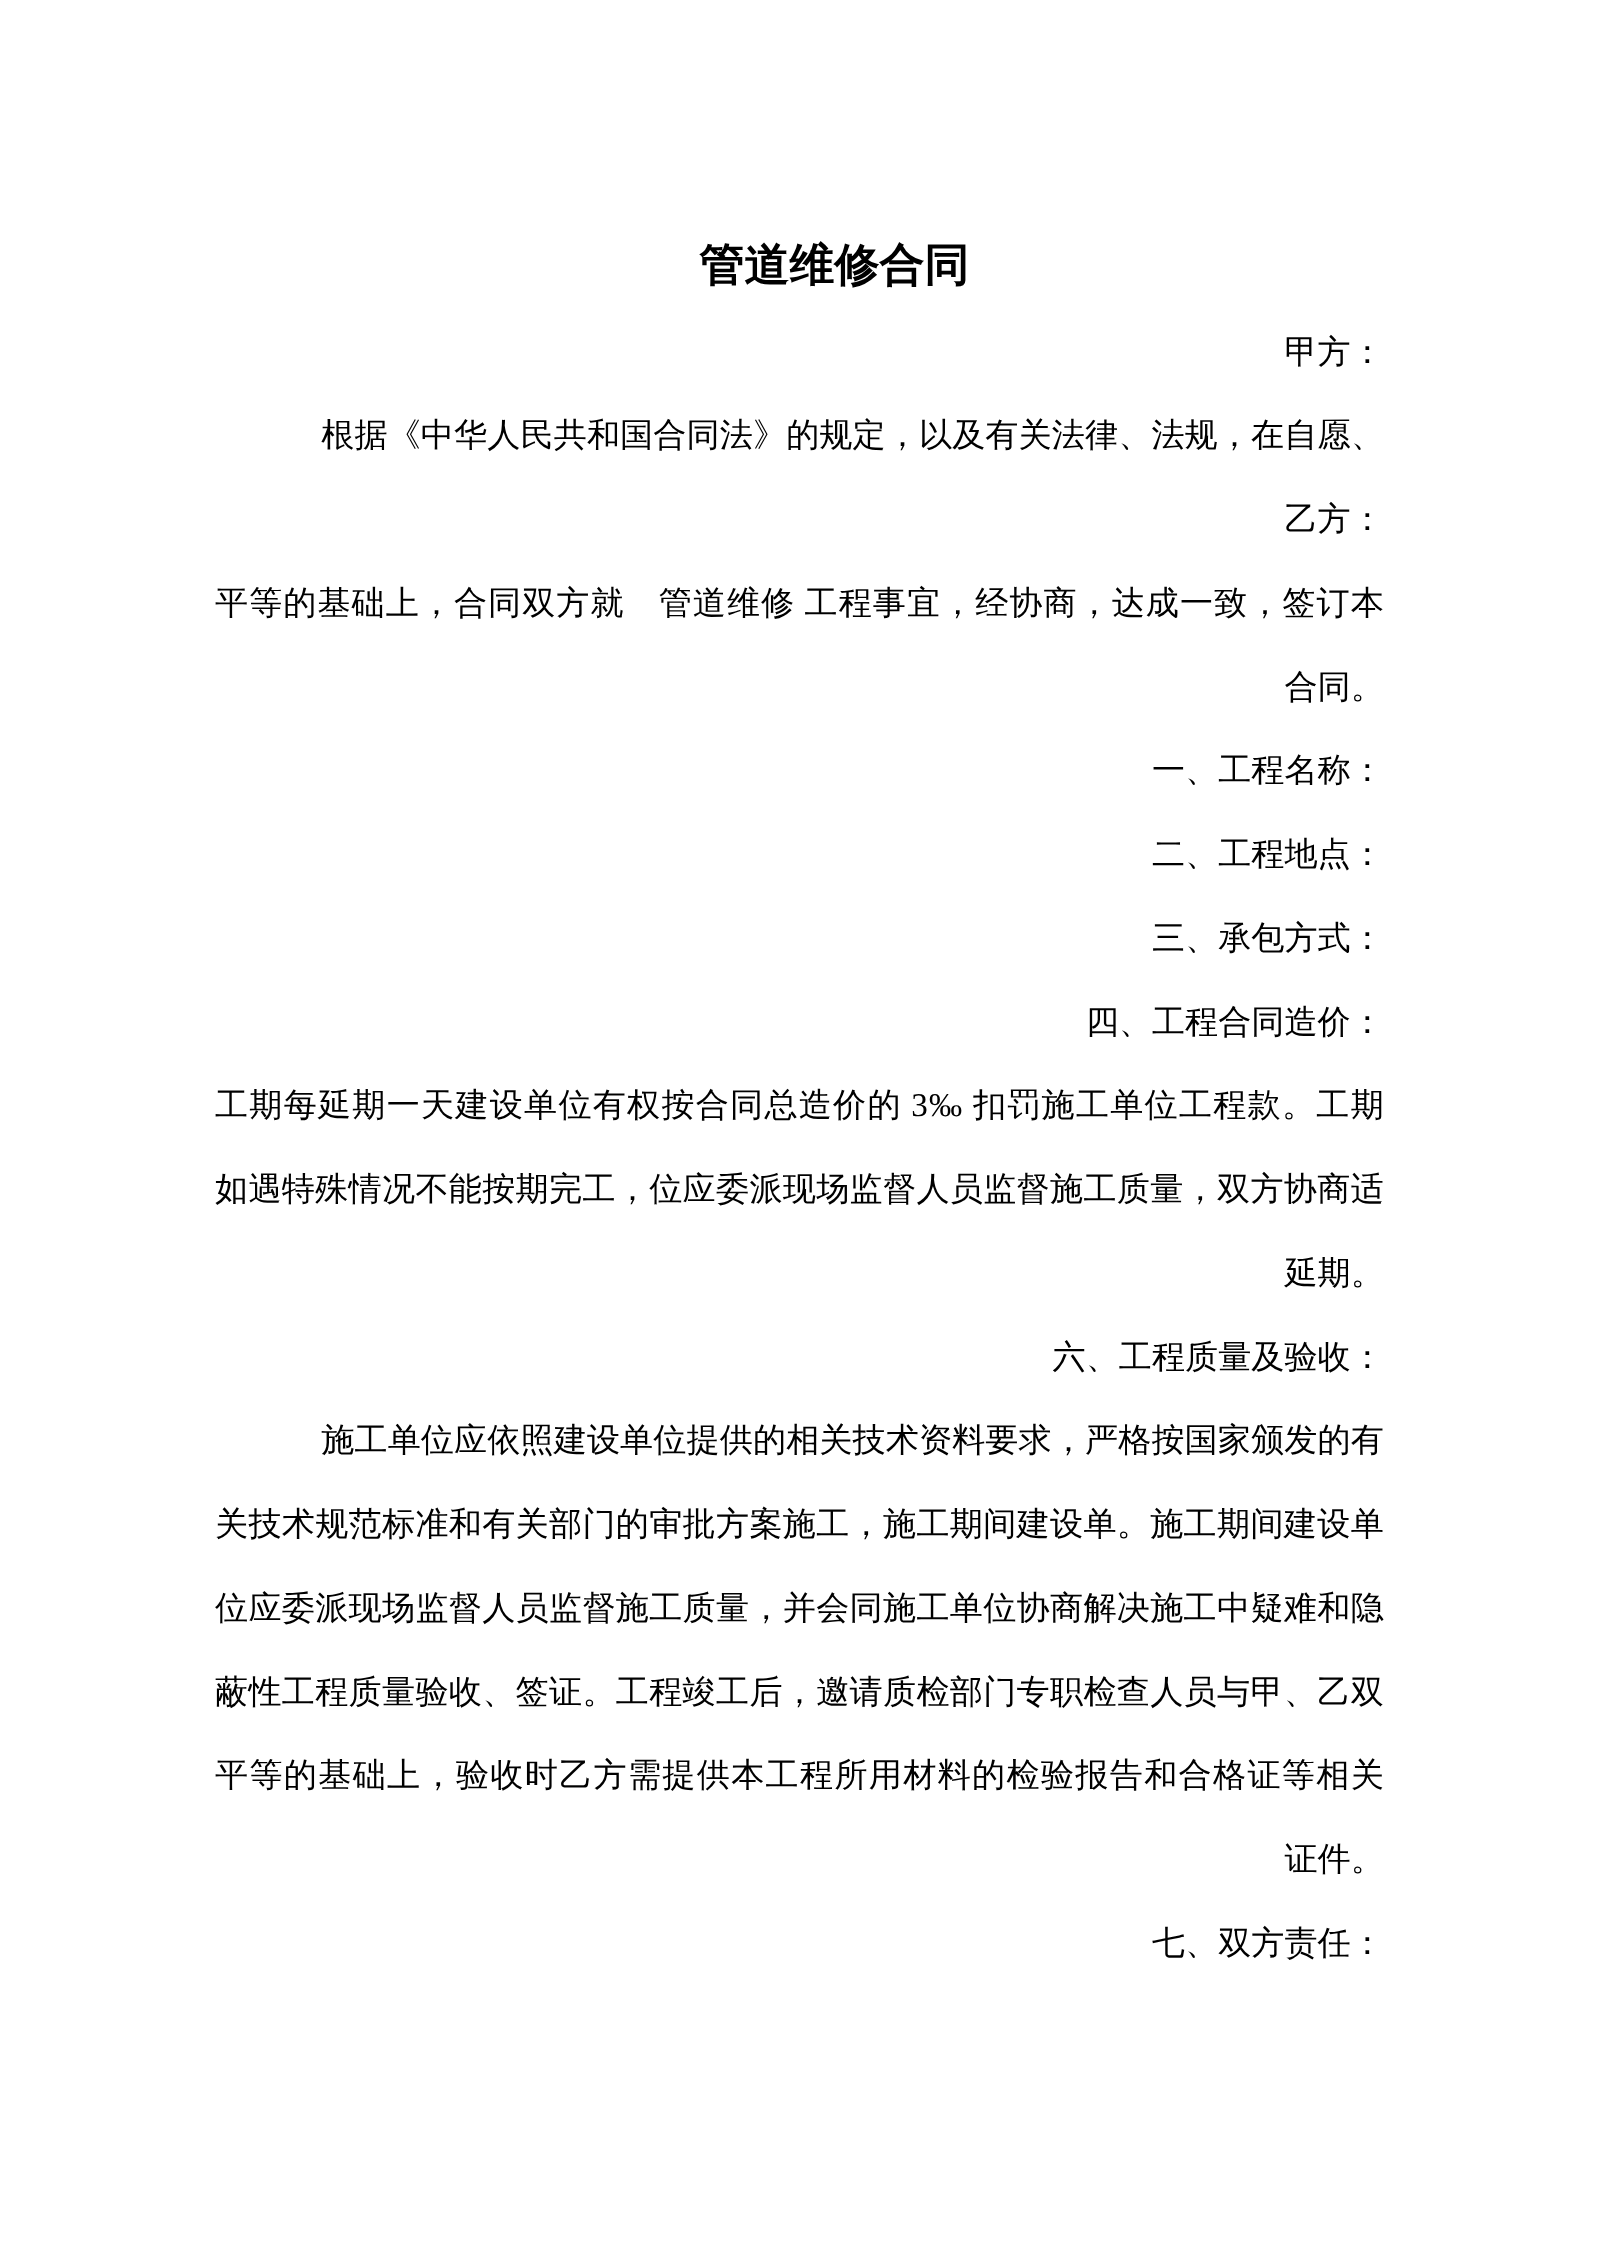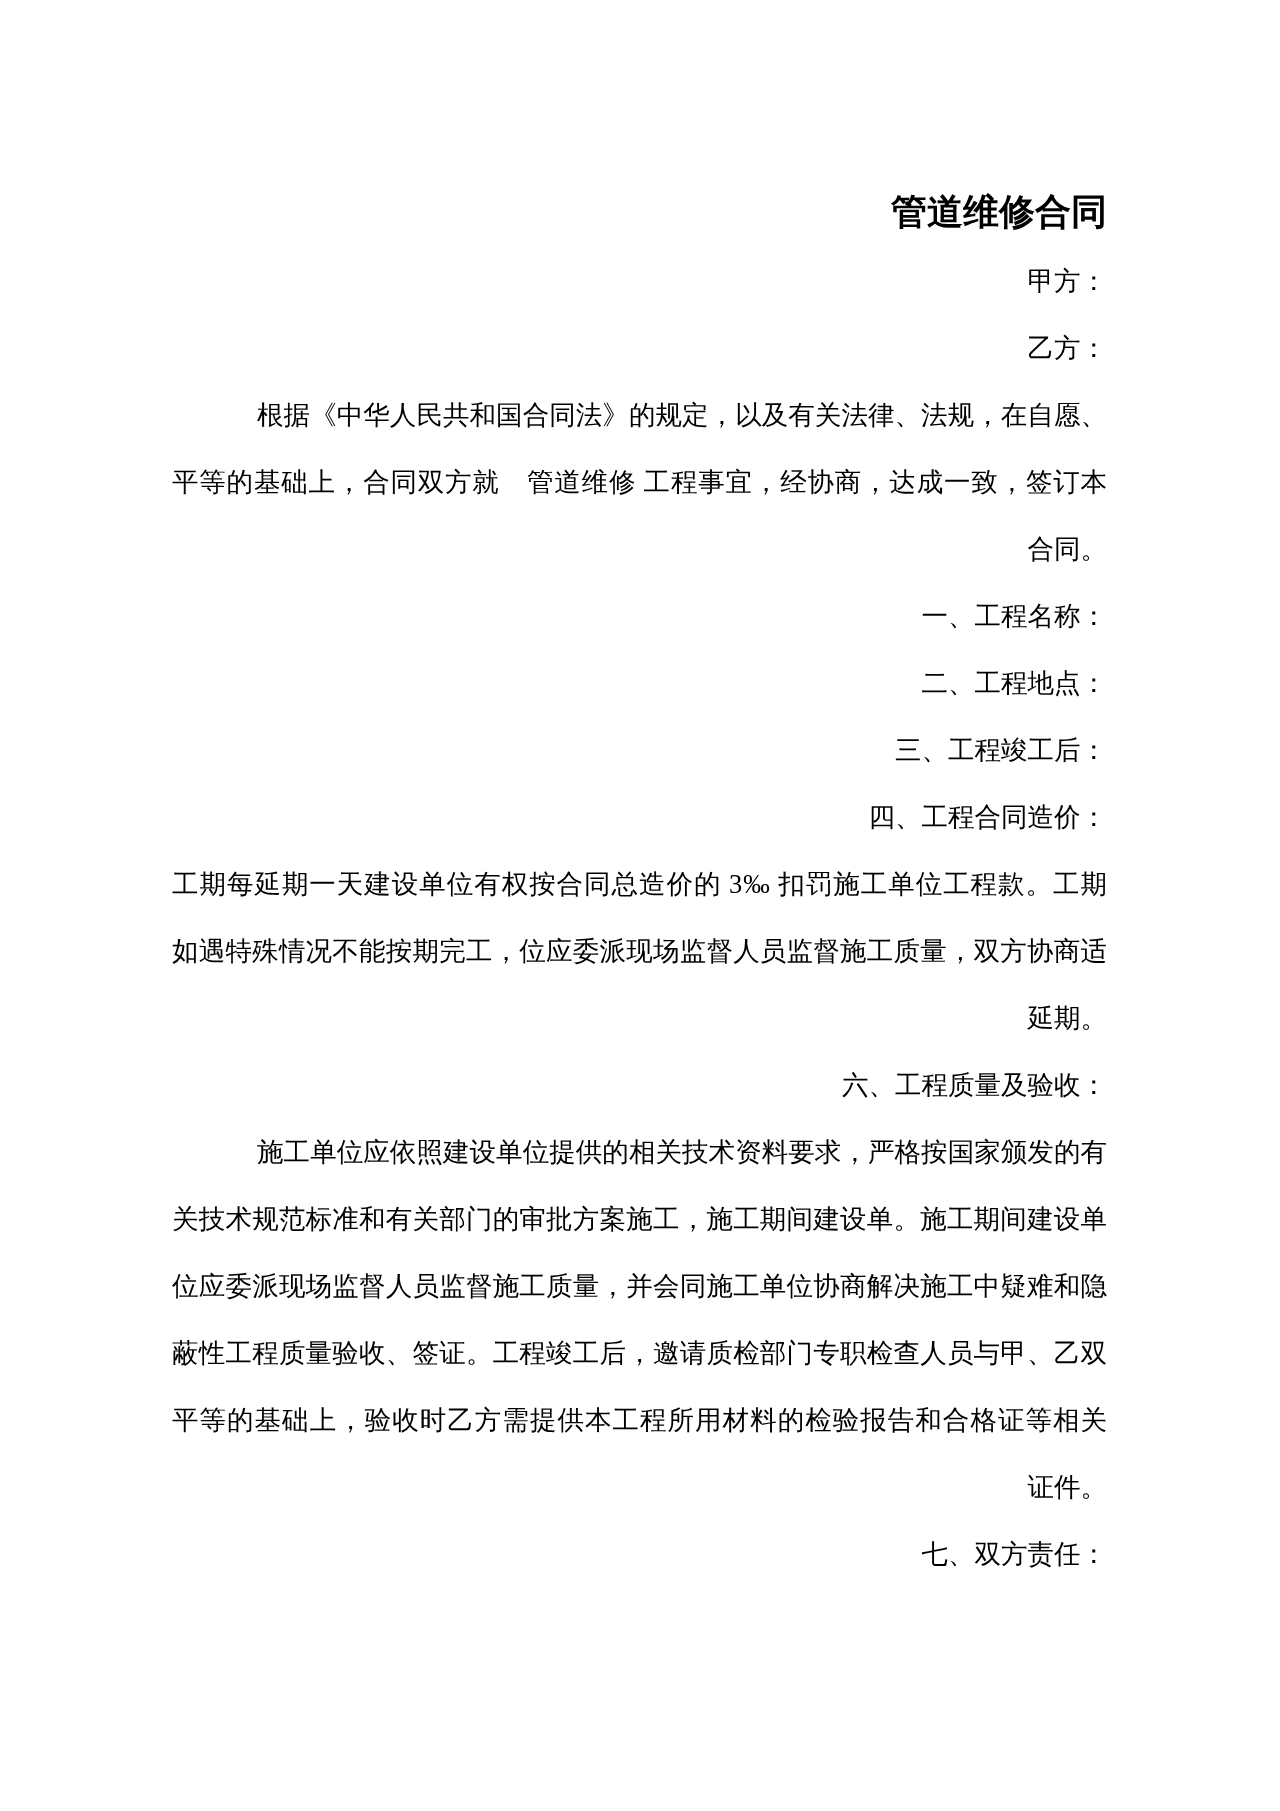--- a/index.html
+++ b/index.html
@@ -21,21 +21,21 @@
     left: 172px;
     top: 0;
     width: 935px;
     padding-top: 176px;
   }
   .doc-title {
     height: 72px;
     line-height: 72px;
     font-size: 36px;
     font-weight: bold;
-    text-align: right;
+    text-align: center;
     padding-left: 56px; 
     white-space: nowrap;
   }
   .line {
     height: 67px;
     line-height: 67px;
     font-size: 26.5px;
     text-align: right;
     white-space: normal;
     overflow: hidden;
@@ -50,27 +50,27 @@
   }
 </style>
 </head>
 <body>
 
 <div class="page">
   <div class="content">
     <div class="doc-title">管道维修合同</div>
     <div class="lines">
         <div class="line indent">甲方：</div>
+        <div class="line indent full">根据《中华人民共和国合同法》的规定，以及有关法律、法规，在自愿、</div>
         <div class="line indent">乙方：</div>
-        <div class="line indent full">根据《中华人民共和国合同法》的规定，以及有关法律、法规，在自愿、</div>
         <div class="line full">平等的基础上，合同双方就　管道维修 工程事宜，经协商，达成一致，签订本</div>
         <div class="line">合同。</div>
         <div class="line indent">一、工程名称：</div>
         <div class="line indent">二、工程地点：</div>
-        <div class="line indent">三、工程竣工后：</div>
+        <div class="line indent">三、承包方式：</div>
         <div class="line indent">四、工程合同造价：</div>
         <div class="line full">工期每延期一天建设单位有权按合同总造价的 3‰ 扣罚施工单位工程款。工期</div>
         <div class="line full">如遇特殊情况不能按期完工，位应委派现场监督人员监督施工质量，双方协商适当</div>
         <div class="line">延期。</div>
         <div class="line indent">六、工程质量及验收：</div>
         <div class="line indent full">施工单位应依照建设单位提供的相关技术资料要求，严格按国家颁发的有</div>
         <div class="line full">关技术规范标准和有关部门的审批方案施工，施工期间建设单。施工期间建设单</div>
         <div class="line full">位应委派现场监督人员监督施工质量，并会同施工单位协商解决施工中疑难和隐</div>
         <div class="line full">蔽性工程质量验收、签证。工程竣工后，邀请质检部门专职检查人员与甲、乙双</div>
         <div class="line full">平等的基础上，验收时乙方需提供本工程所用材料的检验报告和合格证等相关</div>

